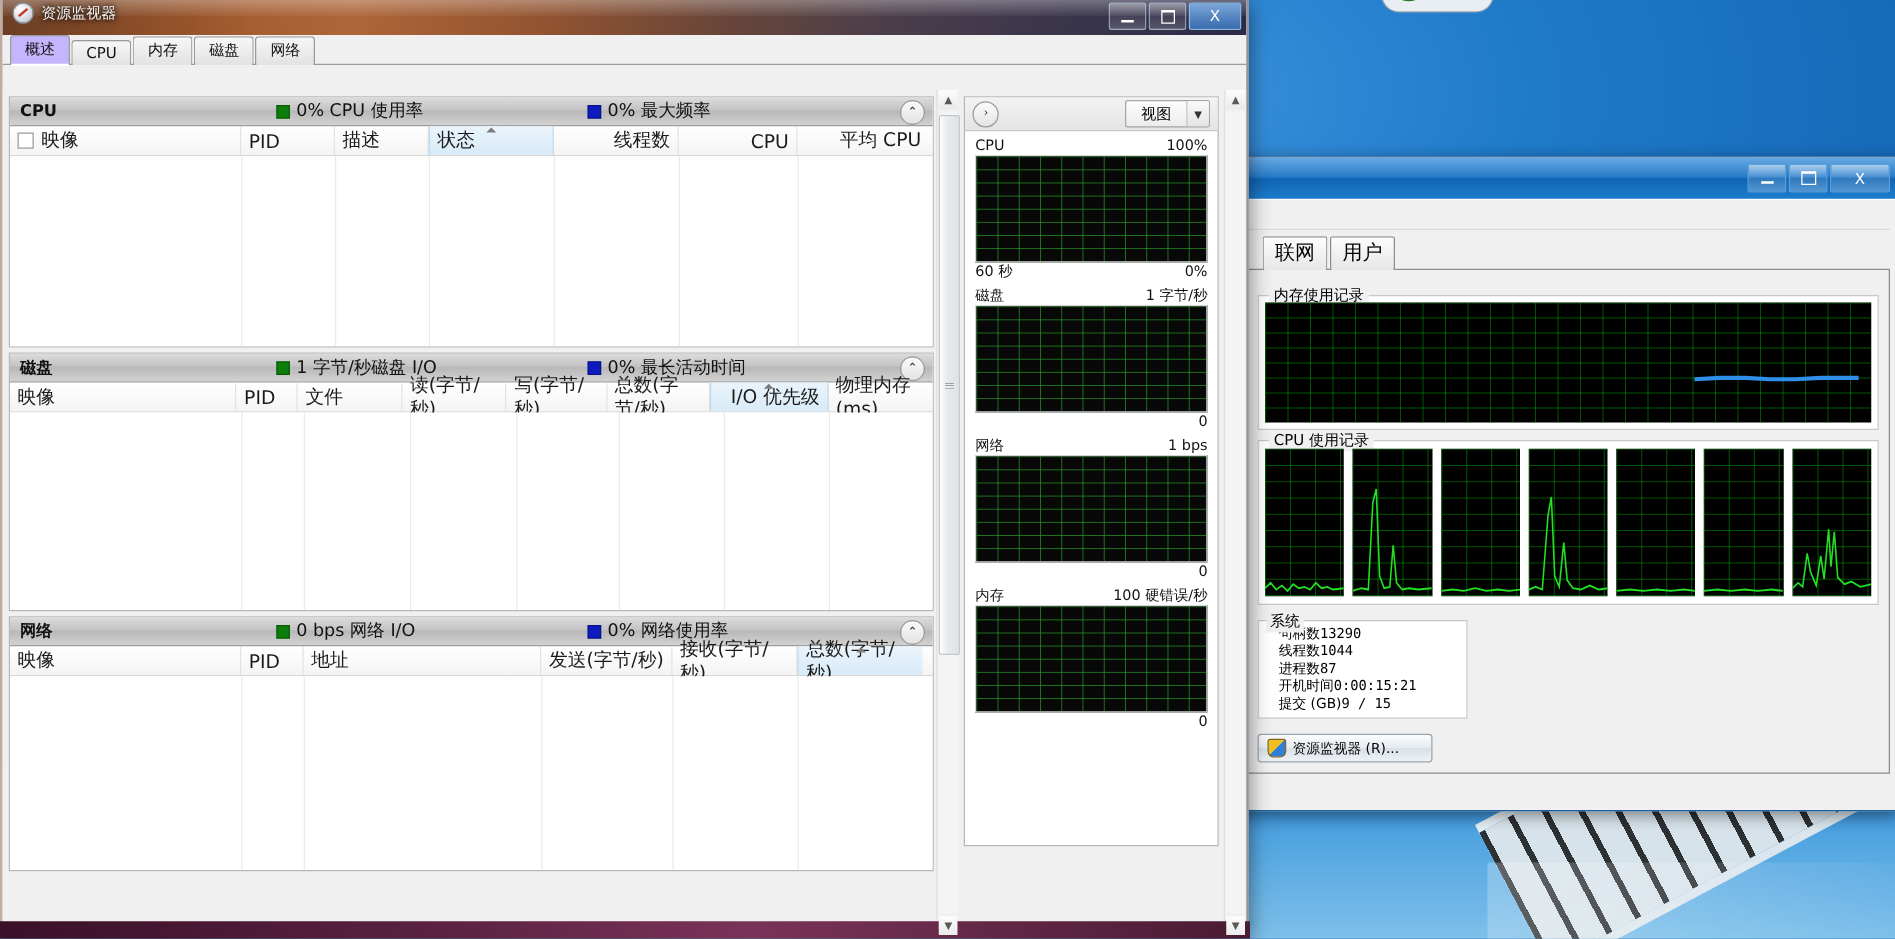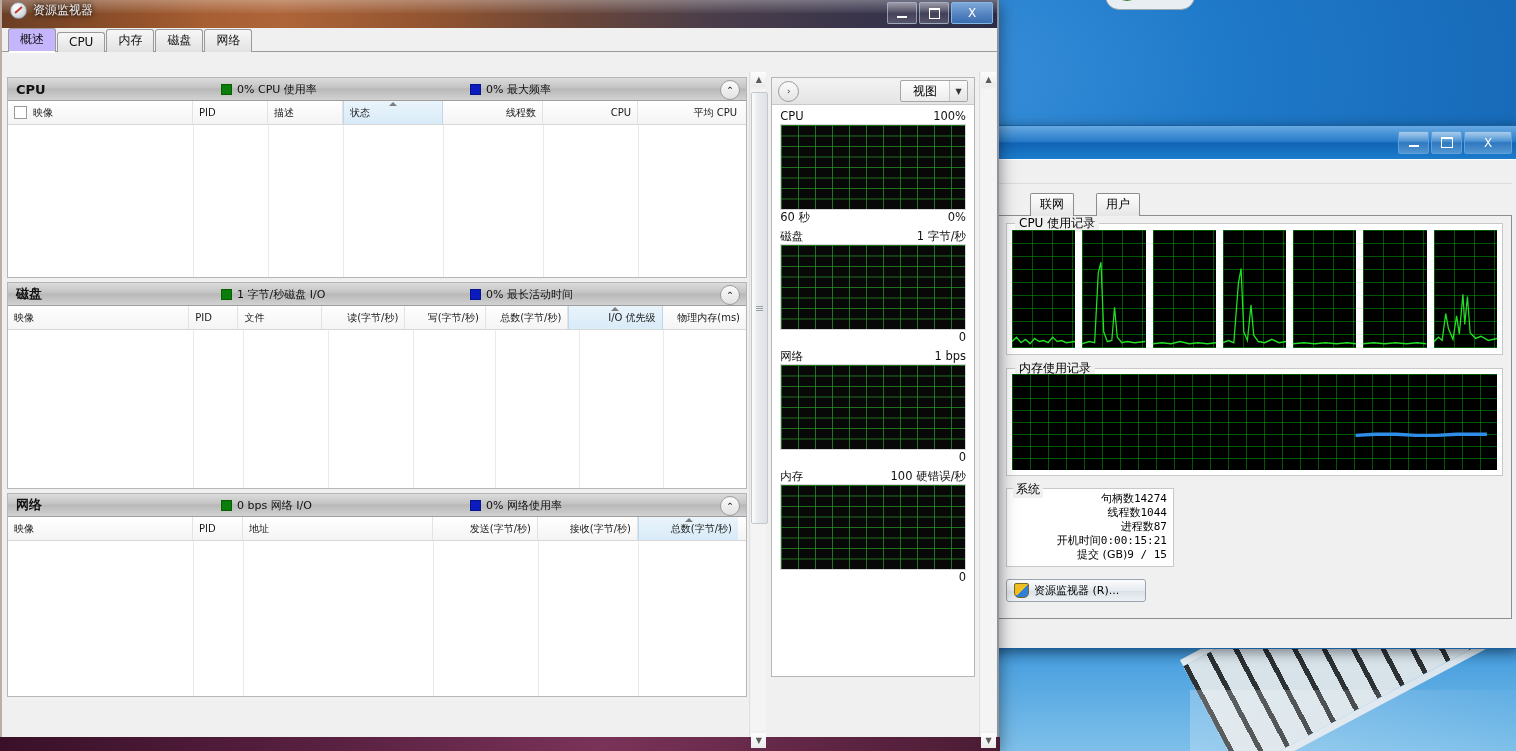--- a/index.html
+++ b/index.html
@@ -90,22 +90,22 @@
   #tm-tabs{
     height:23px;margin-top:9px;display:flex;align-items:flex-end;
     padding-left:13px;position:relative;
   }
   #tm-tabs:before{
     content:"";position:absolute;left:0;right:0;bottom:0;border-bottom:1px solid #8d8d8d;
   }
   .tm-tab{
     border:1px solid #8d8d8d;border-bottom:none;
     background:linear-gradient(to bottom,#fdfdfd,#e6e6e6);
-    padding:2px 9px 3px 9px;margin-right:2px;font-size:12px;color:#000;
-    position:relative;z-index:2;border-radius:2px 2px 0 0;margin-left:20px;
+    padding:2px 9px 3px 9px;margin-right:2px;font-size:16px;color:#000;
+    position:relative;z-index:2;border-radius:2px 2px 0 0;
   }
   #tm-panel{
     border:1px solid #8d8d8d;border-top:none;background:#f0f0f0;
     height:403px;padding:7px 8px;box-sizing:border-box;overflow:hidden;position:relative;
   }
   .tm-group{
     border:1px solid #c8c8c8;background:#fff;position:relative;
     margin-bottom:8px;
   }
   .tm-group > legend, .tm-grouplabel{
@@ -124,21 +124,21 @@
   #mem-graph{width:100%;height:100%;background:#000;position:relative;overflow:hidden;}
   #mem-graph .gridgrn{background-size:18px 12px;}
   #tm-stats{
     margin-top:12px;border:1px solid #c8c8c8;background:#fff;
     width:168px;padding:3px 6px 4px 6px;box-sizing:border-box;
     font-family:"DejaVu Sans Mono","Liberation Mono",monospace;font-size:11px;
     position:relative;
   }
   #tm-stats .stat-title{position:absolute;top:-8px;left:6px;background:#f0f0f0;padding:0 3px;
     font-family:"DejaVu Sans","Liberation Sans",sans-serif;font-size:12px;}
-  .stat-row{display:flex;justify-content:flex-end;line-height:14px;}
+  .stat-row{display:flex;justify-content:flex-start;line-height:14px;margin-left:10px;}
   .stat-row .k{font-family:"DejaVu Sans","Liberation Sans",sans-serif;}
   #resmon-btn{
     margin-top:12px;width:140px;height:23px;
     border:1px solid #9aa4ae;border-radius:3px;
     background:linear-gradient(to bottom,#fbfcfd,#e6ebf0 50%,#d9e0e7 51%,#eef2f6);
     display:flex;align-items:center;gap:5px;padding:0 7px;box-sizing:border-box;font-size:11px;
   }
   .shield{
     width:13px;height:13px;border-radius:2px 2px 5px 5px;
     background:linear-gradient(135deg,#f0c020 0 50%,#2f80d8 50% 100%);
@@ -237,36 +237,36 @@
     border:1px solid #b6b6b6;background:#fff;margin-bottom:4px;
   }
   .panel-header{
     height:22px;display:flex;align-items:center;position:relative;
     background:linear-gradient(to bottom,#dcdcdc,#c3c3c3 45%,#b8b8b8 50%,#d2d2d2);
     border-bottom:1px solid #9e9e9e;
     font-weight:bold;font-size:13px;color:#111;padding-left:8px;
   }
   .panel-header .ph-title{flex:0 0 auto;}
   .ph-metric{
-    position:absolute;display:flex;align-items:center;gap:5px;font-weight:normal;font-size:11px;
+    position:absolute;display:flex;align-items:center;gap:5px;font-weight:normal;font-size:14px;
   }
   .ph-metric.m1{left:213px;}
   .ph-metric.m2{left:462px;}
   .swatch{width:9px;height:9px;display:inline-block;border:1px solid rgba(0,0,0,.25);}
   .sw-green{background:#0a7d0a;}
   .sw-blue{background:#0b1bbd;}
   .chev{
     position:absolute;right:6px;top:2px;width:18px;height:18px;border-radius:50%;
     border:1px solid #9b9b9b;background:linear-gradient(to bottom,#fafafa,#e3e3e3);
     display:flex;align-items:center;justify-content:center;font-size:9px;color:#333;
   }
   .cols{
     height:23px;display:flex;align-items:center;
     background:linear-gradient(to bottom,#ffffff,#f4f4f4);
-    border-bottom:1px solid #d7d7d7;font-size:10px;color:#1a1a1a;
+    border-bottom:1px solid #d7d7d7;font-size:15px;color:#1a1a1a;
   }
   .col{
     height:100%;display:flex;align-items:center;box-sizing:border-box;
     border-right:1px solid #e3e3e3;padding:0 6px;position:relative;
   }
   .col.r{justify-content:flex-end;}
   .col.sorted{
     background:linear-gradient(to bottom,#eaf4fb,#d8ebf8);
     border-left:1px solid #bcd8ea;border-right:1px solid #bcd8ea;
   }
@@ -377,20 +377,30 @@
 
   <div id="tm-body">
     <div id="tm-menubar"></div>
 
     <div id="tm-tabs">
       <div class="tm-tab">联网</div>
       <div class="tm-tab">用户</div>
     </div>
 
     <div id="tm-panel">
+
+      <div class="tm-group" id="mem-history-box">
+        <span class="tm-grouplabel">内存使用记录</span>
+        <div id="mem-graph">
+          <div class="gridgrn"></div>
+          <svg width="100%" height="100%" viewBox="0 0 480 86" preserveAspectRatio="none" style="position:absolute;inset:0">
+            <polyline points="340,55 360,54 380,54 400,55 420,55 440,54 470,54" fill="none" stroke="#2f8fe8" stroke-width="3"></polyline>
+          </svg>
+        </div>
+      </div>
 
       <div class="tm-group" id="cpu-history-box">
         <span class="tm-grouplabel">CPU 使用记录</span>
         <div class="cpu-graph">
           <div class="gridgrn"></div>
           <svg width="100%" height="100%" viewBox="0 0 70 110" preserveAspectRatio="none" style="position:absolute;inset:0">
             <polyline points="0,104 5,100 10,105 15,102 20,106 25,101 30,104 35,103 40,105 45,100 50,104 55,103 60,105 70,104" fill="none" stroke="#22e022" stroke-width="1.4"></polyline>
           </svg>
         </div>
         <div class="cpu-graph">
@@ -424,35 +434,25 @@
           </svg>
         </div>
         <div class="cpu-graph">
           <div class="gridgrn"></div>
           <svg width="100%" height="100%" viewBox="0 0 70 110" preserveAspectRatio="none" style="position:absolute;inset:0">
             <polyline points="0,104 5,100 9,103 13,78 16,92 21,102 25,80 28,97 32,60 34,88 37,62 40,96 46,101 52,99 60,103 70,101" fill="none" stroke="#22e022" stroke-width="1.4"></polyline>
           </svg>
         </div>
       </div>
 
-      <div class="tm-group" id="mem-history-box">
-        <span class="tm-grouplabel">内存使用记录</span>
-        <div id="mem-graph">
-          <div class="gridgrn"></div>
-          <svg width="100%" height="100%" viewBox="0 0 480 86" preserveAspectRatio="none" style="position:absolute;inset:0">
-            <polyline points="340,55 360,54 380,54 400,55 420,55 440,54 470,54" fill="none" stroke="#2f8fe8" stroke-width="3"></polyline>
-          </svg>
-        </div>
-      </div>
-
       <div id="tm-stats">
         <span class="stat-title">系统</span>
         <div class="stat-row">
             <span class="k">句柄数</span>
-            <span>14274</span>
+            <span>13290</span>
           </div>
         <div class="stat-row">
             <span class="k">线程数</span>
             <span>1044</span>
           </div>
         <div class="stat-row">
             <span class="k">进程数</span>
             <span>87</span>
           </div>
         <div class="stat-row">

